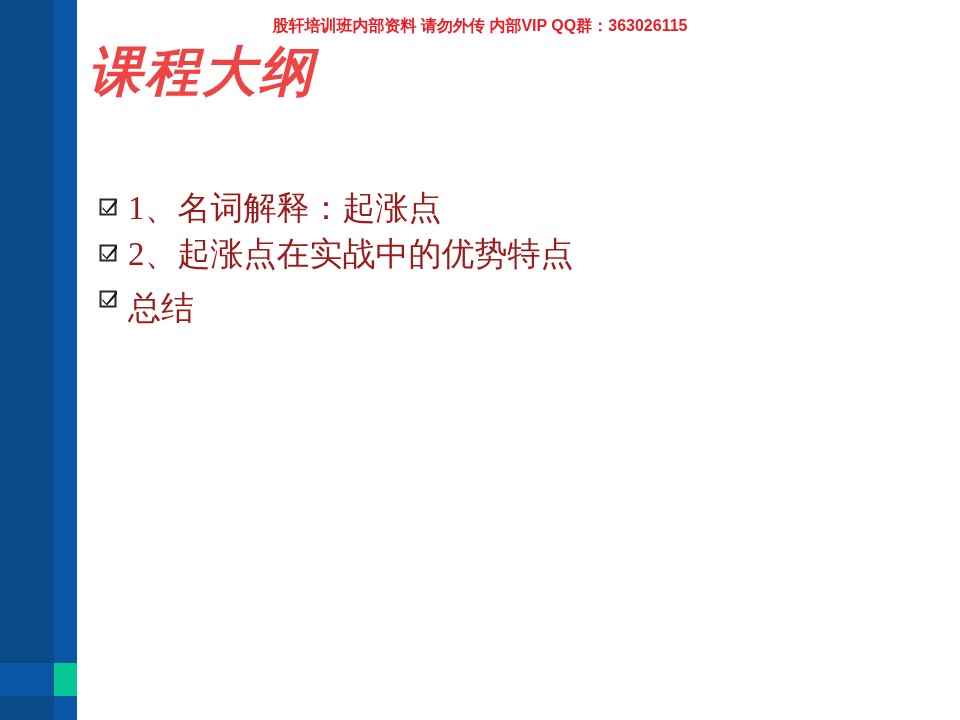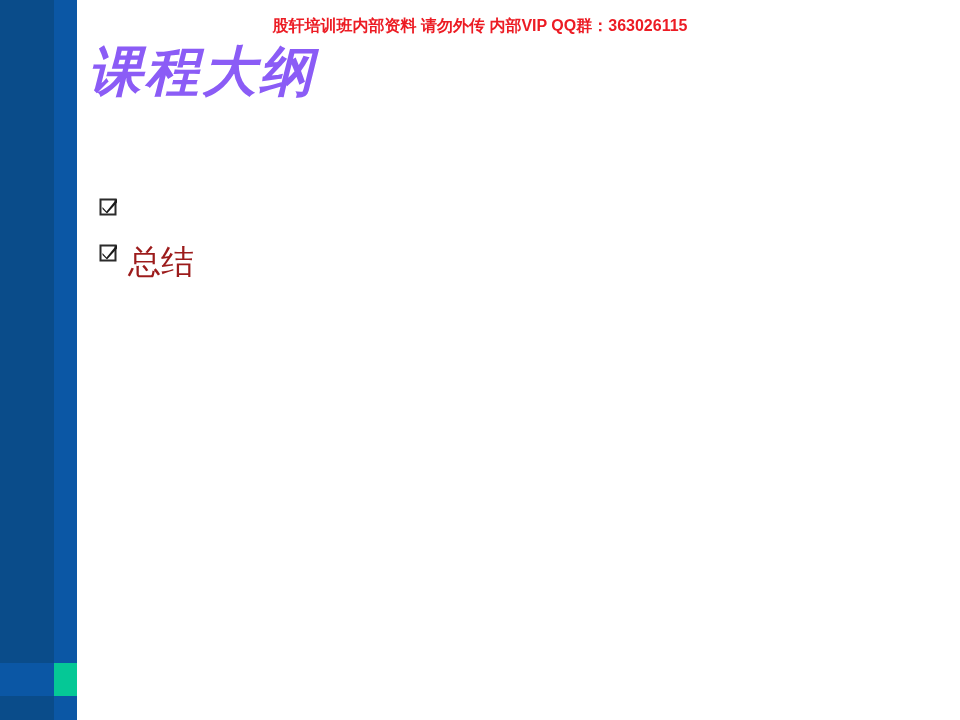--- a/index.html
+++ b/index.html
@@ -91,21 +91,21 @@
 
   
   .slide-title {
     position: absolute;
     left: 88px;
     top: 44px;
     font-family: "Liberation Serif", serif;
     font-size: 54px;
     font-weight: bold;
     font-style: italic;
-    color: #8b5cf6;
+    color: #ef4444;
     letter-spacing: 3px;
     line-height: 1.05;
     white-space: nowrap;
   }
 
   
   .bullet-list {
     position: absolute;
     left: 98px;
     top: 186px;
@@ -165,28 +165,38 @@
     <div class="green-accent"></div>
     <div class="band-light-foot"></div>
   </div>
 
   <div class="header-note">股轩培训班内部资料 请勿外传 内部VIP QQ群：363026115</div>
 
   <div class="slide-title">课程大纲</div>
 
   <div class="bullet-list">
 
-
     <div class="bullet-row">
       <span class="bullet-icon">
         <svg viewBox="0 0 22 22" xmlns="http://www.w3.org/2000/svg">
           <rect x="2.5" y="3.5" width="15" height="15" fill="#ffffff" stroke="#2b2b2b" stroke-width="2"></rect>
           <path d="M4.5 11 L8.5 15.5 L19 2.5 L19 6.5 L9 17.5 L4.5 13 Z" fill="#1a1a1a"></path>
         </svg>
       </span>
+      <span class="bullet-text">1、名词解释：起涨点</span>
+    </div>
+
+    <div class="bullet-row">
+      <span class="bullet-icon">
+        <svg viewBox="0 0 22 22" xmlns="http://www.w3.org/2000/svg">
+          <rect x="2.5" y="3.5" width="15" height="15" fill="#ffffff" stroke="#2b2b2b" stroke-width="2"></rect>
+          <path d="M4.5 11 L8.5 15.5 L19 2.5 L19 6.5 L9 17.5 L4.5 13 Z" fill="#1a1a1a"></path>
+        </svg>
+      </span>
+      <span class="bullet-text">2、起涨点在实战中的优势特点</span>
     </div>
 
 
 
     <div class="bullet-row summary">
       <span class="bullet-icon">
         <svg viewBox="0 0 22 22" xmlns="http://www.w3.org/2000/svg">
           <rect x="2.5" y="3.5" width="15" height="15" fill="#ffffff" stroke="#2b2b2b" stroke-width="2"></rect>
           <path d="M4.5 11 L8.5 15.5 L19 2.5 L19 6.5 L9 17.5 L4.5 13 Z" fill="#1a1a1a"></path>
         </svg>

